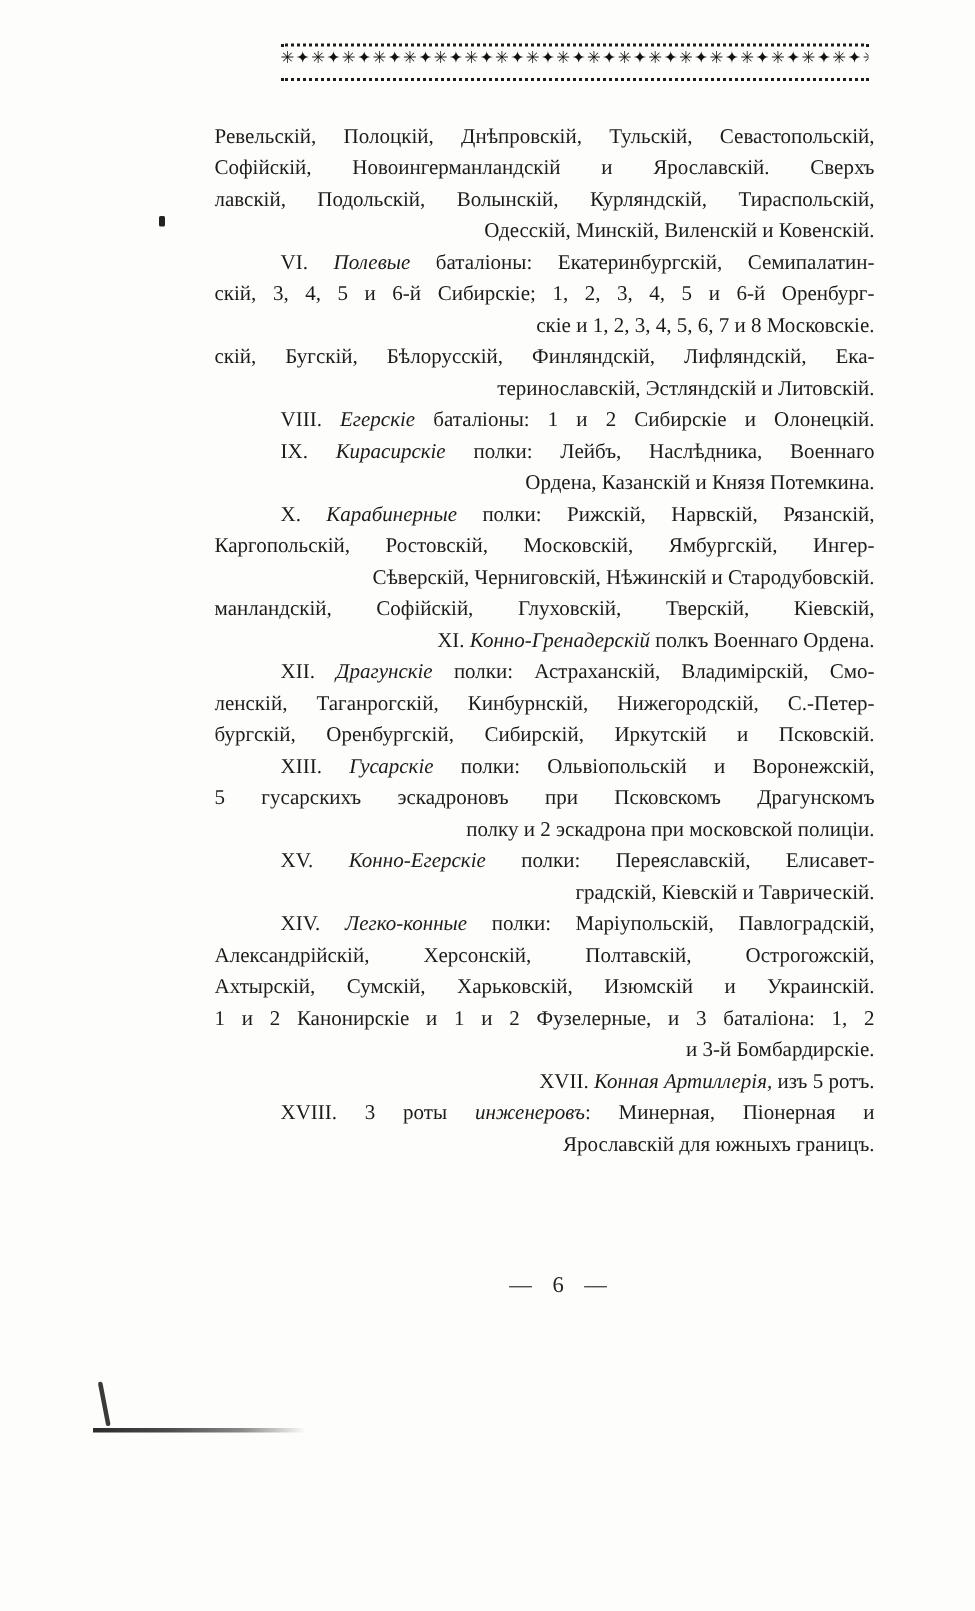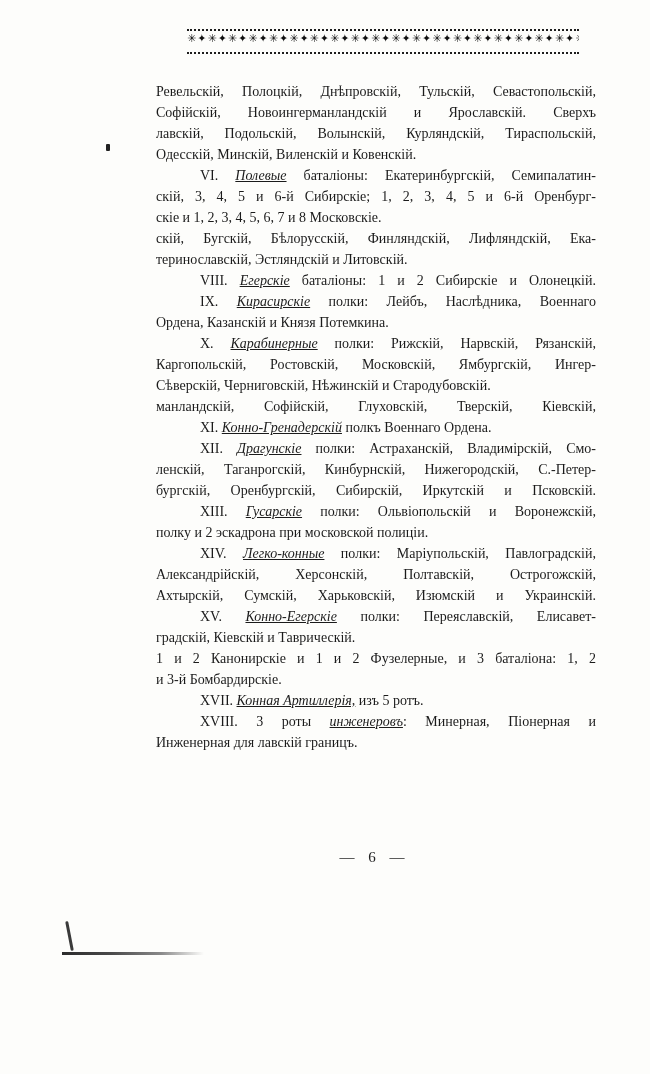--- a/index.html
+++ b/index.html
@@ -9,28 +9,28 @@
   
   #ornament {
     position:absolute; left:187px; top:29px; width:392px; height:21px;
     border-top:2px dotted #1d1d1d; border-bottom:2px dotted #1d1d1d;
     overflow:hidden; text-align:center;
     font-family:"DejaVu Sans",sans-serif; font-size:11px; line-height:16px;
     letter-spacing:1px; color:#111; white-space:nowrap;
   }
 
   
-  #text-block { position:absolute; left:143px; top:81px; width:440px;margin-left:13px; }
+  #text-block { position:absolute; left:143px; top:81px; width:440px; }
   .line {
     height:21px; line-height:21px; font-size:14px;
-    white-space:nowrap; overflow:hidden; color:#1b1b1b;
+    white-space:nowrap; overflow:hidden; color:#1b1b1b;text-align:right;
   }
   .line.full { text-align:justify; text-align-last:justify; text-justify:inter-word; white-space:normal; }
   .line.indent { padding-left:44px; }
-  .it { font-style:italic;text-decoration:underline; }
+  .it { font-style:italic; }
 
   
   #page-number {
     position:absolute; left:143px; top:849px; width:440px;
     text-align:center; font-size:15px; color:#222;
     word-spacing:10px; padding-left:18px; box-sizing:border-box;
   }
 
   
   #ink-speck { position:absolute; left:106px; top:144px; width:4px; height:7px; background:#222; border-radius:1px; }
@@ -77,41 +77,42 @@
       <div>
         <div class="line indent"><span>XI. </span><span class="it">Конно-Гренадерскій</span><span> полкъ Военнаго Ордена.</span></div>
       </div>
       <div>
         <div class="line full indent"><span>XII. </span><span class="it">Драгунскіе</span><span> полки: Астраханскій, Владимірскій, Смо-</span></div>
         <div class="line full"><span>ленскій, Таганрогскій, Кинбурнскій, Нижегородскій, С.-Петер-</span></div>
         <div class="line full"><span>бургскій, Оренбургскій, Сибирскій, Иркутскій и Псковскій.</span></div>
       </div>
       <div>
         <div class="line full indent"><span>XIII. </span><span class="it">Гусарскіе</span><span> полки: Ольвіопольскій и Воронежскій,</span></div>
+        <div class="line full"><span>5 гусарскихъ эскадроновъ при Псковскомъ Драгунскомъ</span></div>
         <div class="line"><span>полку и 2 эскадрона при московской полиціи.</span></div>
+      </div>
+      <div>
+        <div class="line full indent"><span>XV. </span><span class="it">Конно-Егерскіе</span><span> полки: Переяславскій, Елисавет-</span></div>
+        <div class="line"><span>градскій, Кіевскій и Таврическій.</span></div>
       </div>
       <div>
         <div class="line full indent"><span>XIV. </span><span class="it">Легко-конные</span><span> полки: Маріупольскій, Павлоградскій,</span></div>
         <div class="line full"><span>Александрійскій, Херсонскій, Полтавскій, Острогожскій,</span></div>
         <div class="line full"><span>Ахтырскій, Сумскій, Харьковскій, Изюмскій и Украинскій.</span></div>
-      </div>
-      <div>
-        <div class="line full indent"><span>XV. </span><span class="it">Конно-Егерскіе</span><span> полки: Переяславскій, Елисавет-</span></div>
-        <div class="line"><span>градскій, Кіевскій и Таврическій.</span></div>
       </div>
       <div>
         <div class="line full"><span>1 и 2 Канонирскіе и 1 и 2 Фузелерные, и 3 баталіона: 1, 2</span></div>
         <div class="line"><span>и 3-й Бомбардирскіе.</span></div>
       </div>
       <div>
         <div class="line indent"><span>XVII. </span><span class="it">Конная Артиллерія,</span><span> изъ 5 ротъ.</span></div>
       </div>
       <div>
         <div class="line full indent"><span>XVIII. 3 роты </span><span class="it">инженеровъ</span><span>: Минерная, Піонерная и</span></div>
-        <div class="line"><span>Инженерная для лавскій границъ.</span></div>
+        <div class="line"><span>Ярославскій для южныхъ границъ.</span></div>
       </div>
     </div>
 
   <div id="page-number">— 6 —</div>
 
   <div id="ink-speck"></div>
   <div id="ink-diagonal"></div>
   <div id="ink-hline"></div>
 
 </div>

